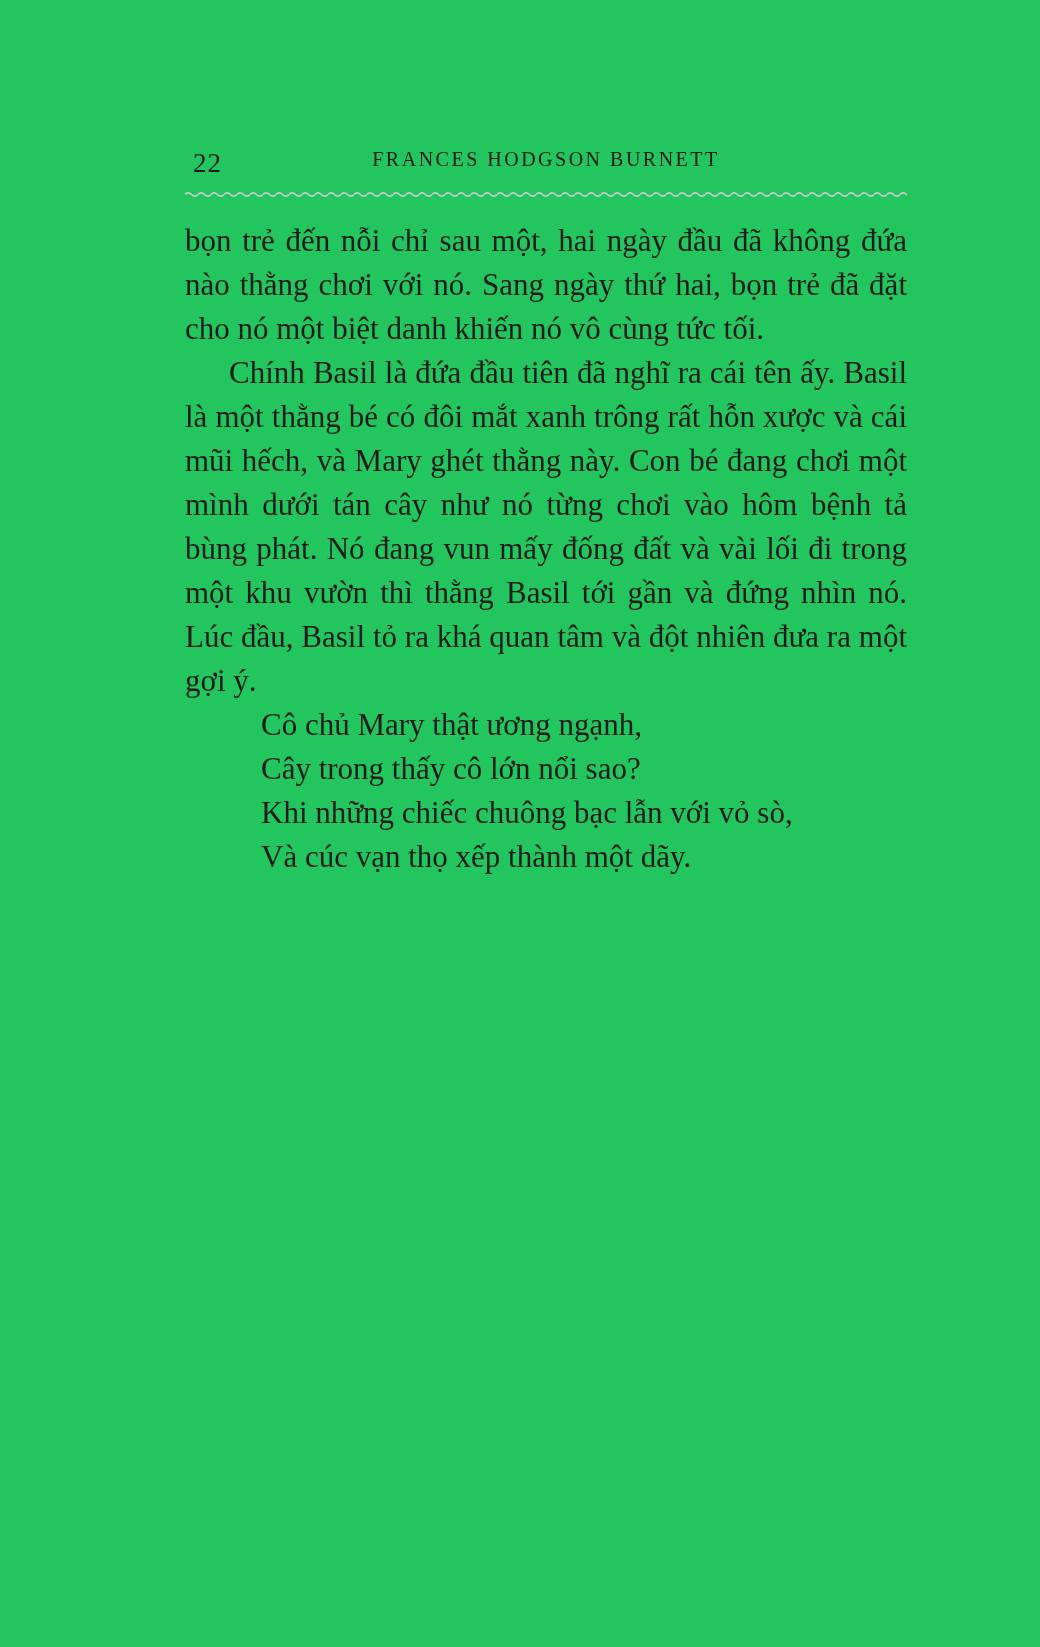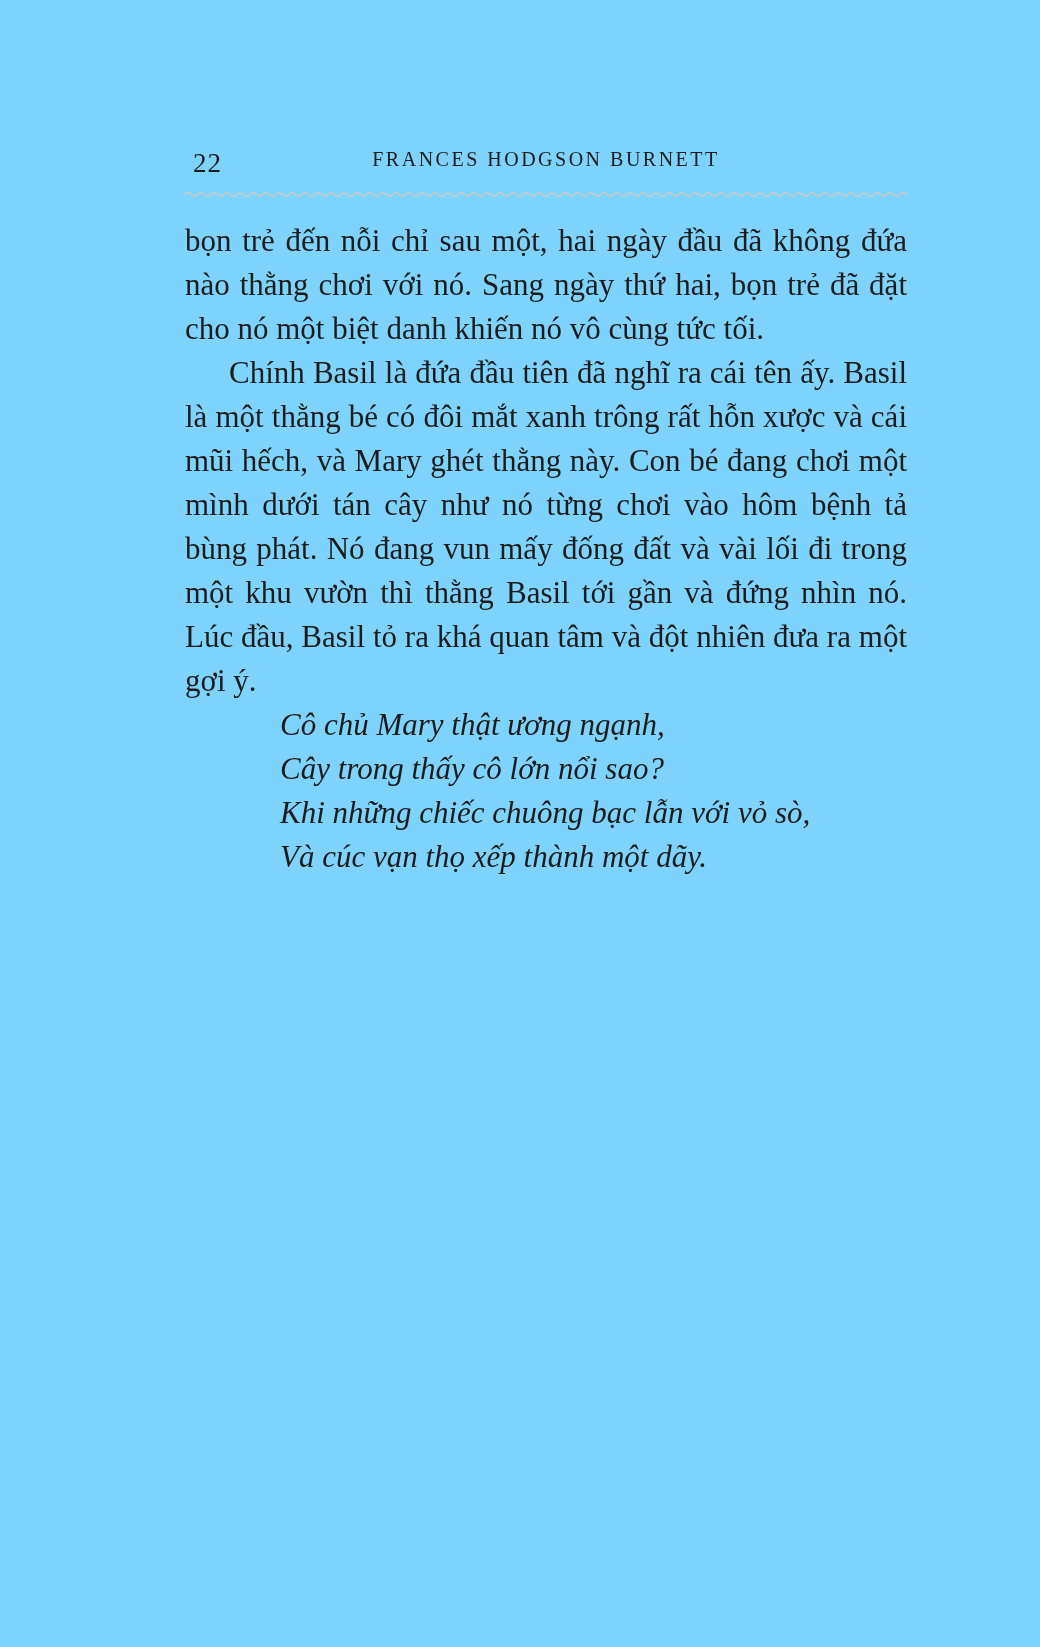--- a/index.html
+++ b/index.html
@@ -4,21 +4,21 @@
 <style>
   html, body {
     margin: 0;
     padding: 0;
     background: #ffffff;
   }
   .page {
     position: relative;
     width: 1040px;
     height: 1647px;
-    background: #7dd3fc;
+    background: #22c55e;
     font-family: "Liberation Serif", "DejaVu Serif", serif;
     color: #1c1c1c;
     overflow: hidden;
   }
   .text-block {
     position: absolute;
     left: 185px;
     top: 144px;
     width: 722px;
   }
@@ -51,22 +51,21 @@
   }
   .body-copy p {
     margin: 0;
     text-align: justify;
     text-indent: 44px;
   }
   .body-copy p.no-indent {
     text-indent: 0;
   }
   .verse {
-    margin: 0 0 0 95px;
-    font-style: italic;
+    margin: 0 0 0 76px;
   }
   .verse .verse-line {
     line-height: 44px;
   }
   .after-verse {
     margin-top: 36px !important;
   }
 </style>
 </head>
 <body>

